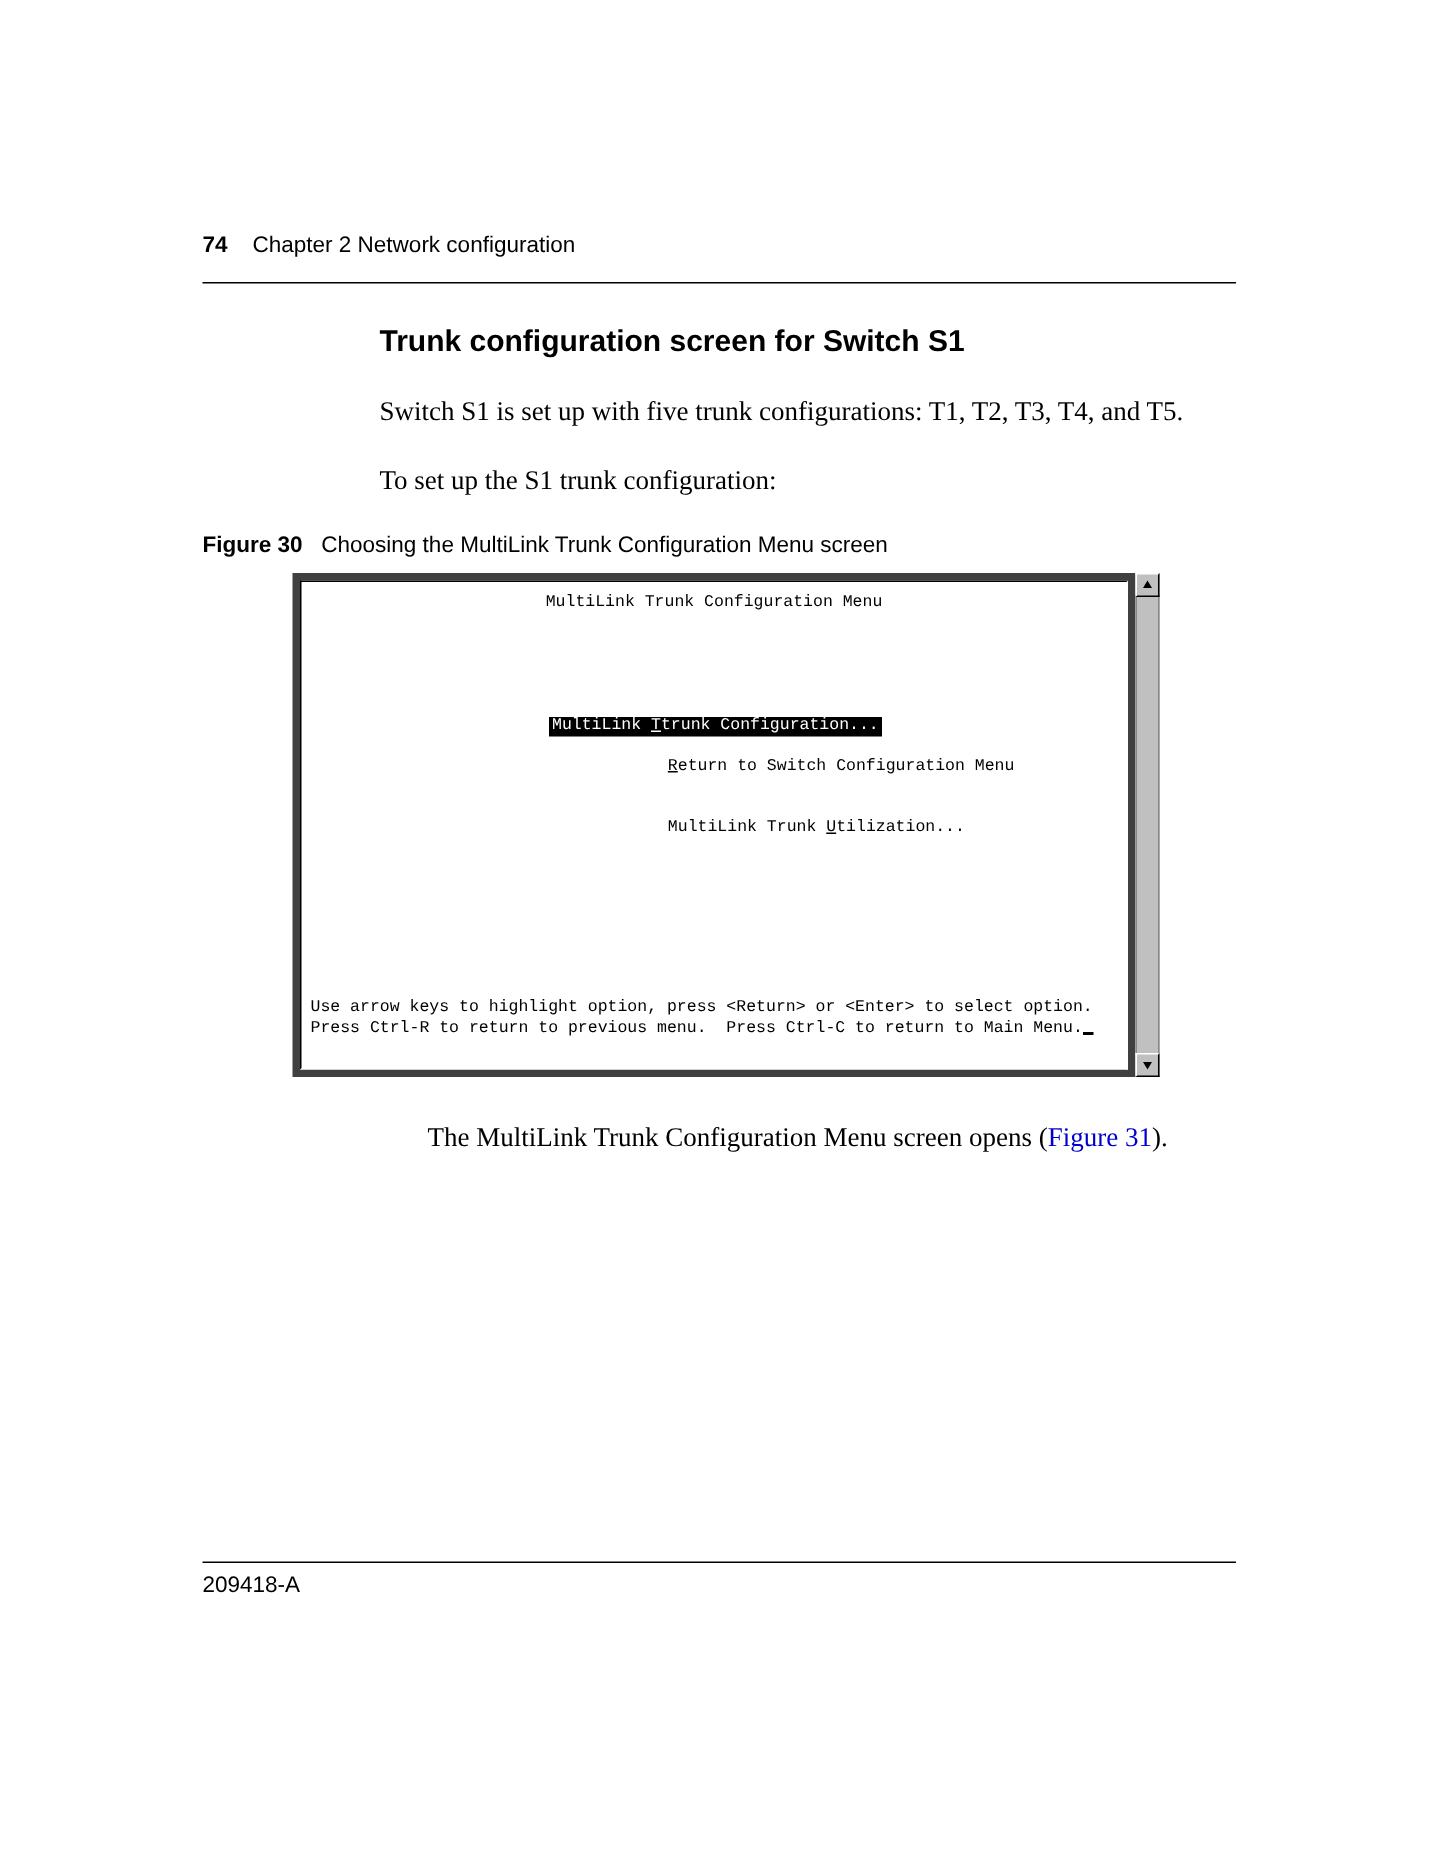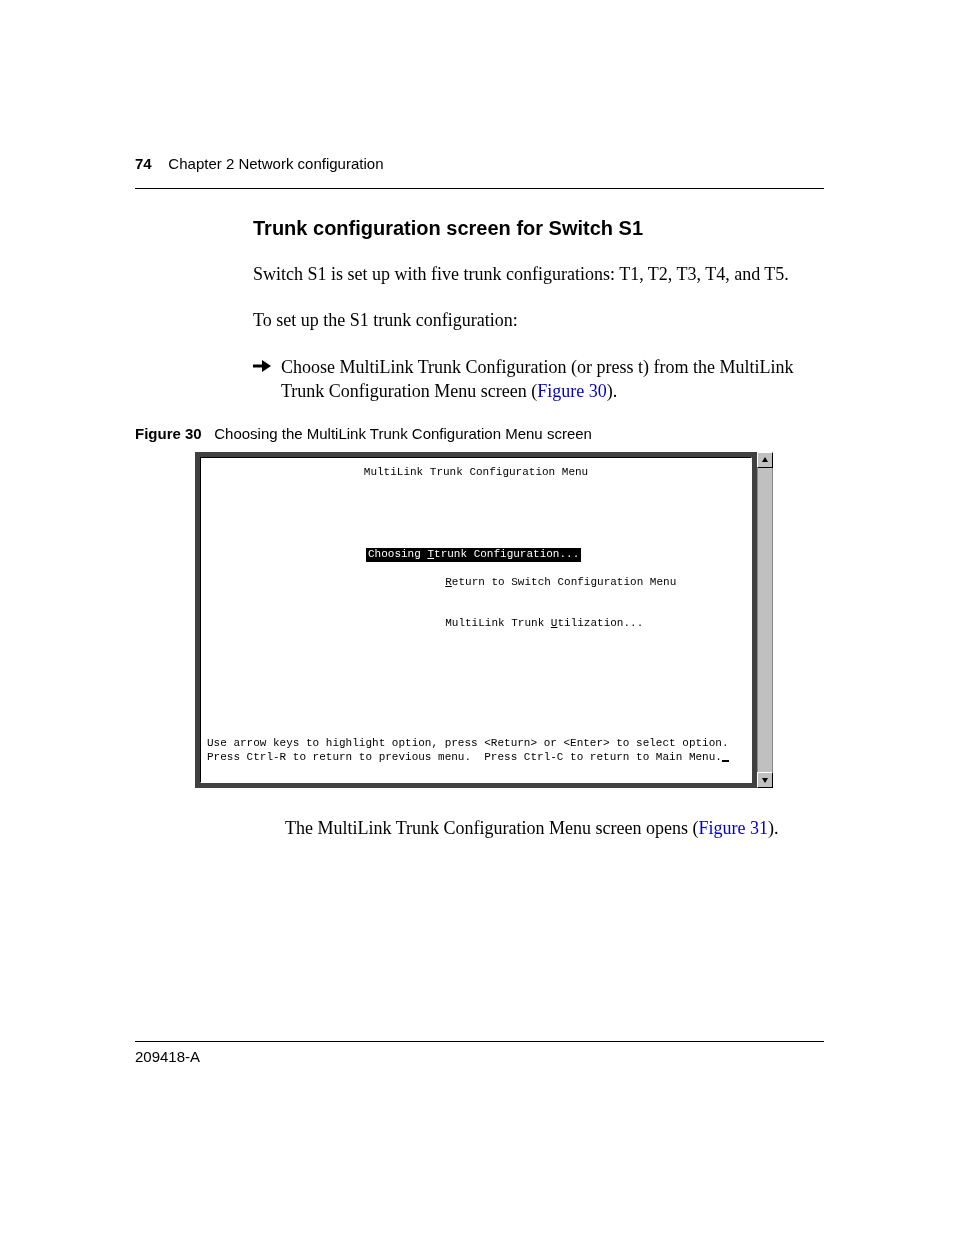--- a/index.html
+++ b/index.html
@@ -172,44 +172,33 @@
     <span class="pgnum">74</span>
     &nbsp;&nbsp;&nbsp;<span>Chapter 2  Network configuration</span>
   </div>
 
   <h2 class="section-title">Trunk configuration screen for Switch S1</h2>
 
   <p class="body-text">Switch S1 is set up with five trunk configurations: T1, T2, T3, T4, and T5.</p>
 
   <p class="body-text">To set up the S1 trunk configuration:</p>
 
-  <div class="bullet-row">
-    <div class="arrow-cell">
-      <svg width="18" height="14" viewBox="0 0 18 14">
-        <line x1="0" y1="7" x2="11" y2="7" stroke="#000" stroke-width="3"></line>
-        <polygon points="9,1 18,7 9,13" fill="#000"></polygon>
-      </svg>
-    </div>
-    <div class="bullet-text">
-      <span>Choose MultiLink Trunk Configuration (or press t) from the MultiLink Trunk Configuration Menu screen (</span><span class="link">Figure 30</span><span>).</span>
-    </div>
-  </div>
 
   <p class="fig-caption">
     <span class="fignum">Figure 30</span>&nbsp;&nbsp;&nbsp;<span>Choosing the MultiLink Trunk Configuration Menu screen</span>
   </p>
 
   <div class="screenshot">
     <div class="term-frame">
       <div class="term-inner">
         <div class="term-title">MultiLink Trunk Configuration Menu</div>
 
         <div class="term-menu">
           <div>
-            <span class="mi selected"><span>Choosing </span><span class="ul">T</span><span>trunk Configuration...</span></span>
+            <span class="mi selected"><span>MultiLink </span><span class="ul">T</span><span>trunk Configuration...</span></span>
           </div>
           <div class="mi">
             <span></span><span class="ul">R</span><span>eturn to Switch Configuration Menu</span>
           </div>
           <div class="mi">
             <span>MultiLink Trunk </span><span class="ul">U</span><span>tilization...</span>
           </div>
         </div>
 
         <div class="term-footer">

